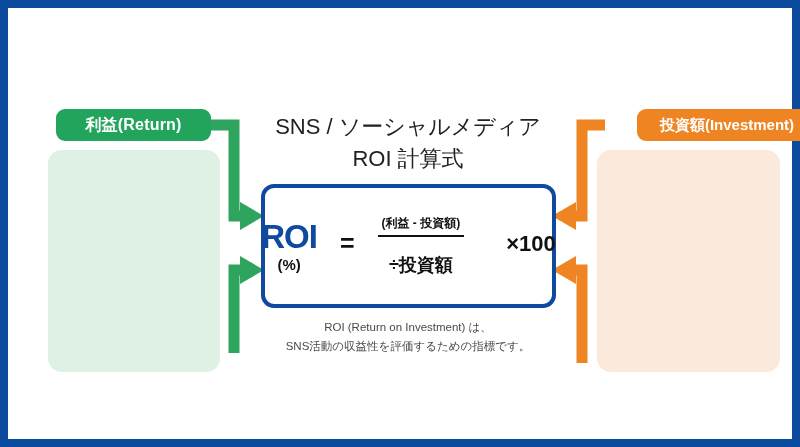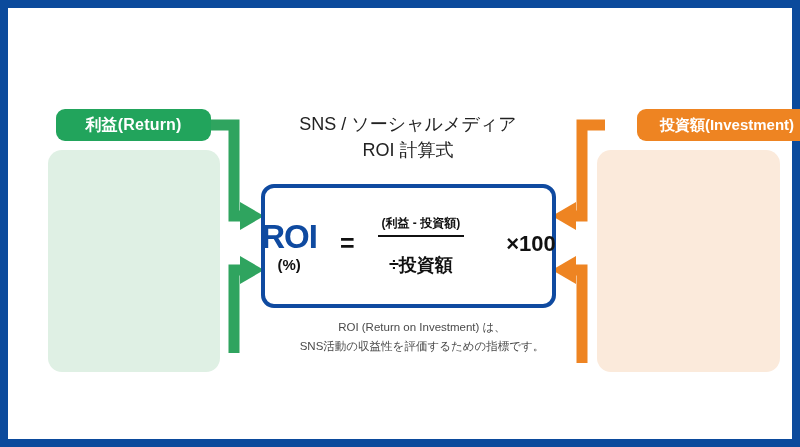--- a/index.html
+++ b/index.html
@@ -53,21 +53,21 @@
   #inv-panel{
     left:589px;top:142px;width:183px;height:222px;
     background:#fbeadb;border-radius:14px;z-index:2;
   }
   .inv-item{position:absolute;display:flex;align-items:center;gap:9px;}
   .inv-item .itxt{font-size:12.5px;color:#1d1d1d;font-weight:bold;white-space:nowrap;}
 
   
   #center-title{
     left:250px;top:103px;width:300px;text-align:center;
-    font-size:18px;color:#222222;line-height:1.45;font-weight:500;
+    font-size:22px;color:#222222;line-height:1.45;font-weight:500;
     white-space:pre-line;z-index:5;
   }
   #roi-box{
     left:253px;top:176px;width:295px;height:124px;
     border:4px solid #0f4aa0;border-radius:13px;background:#ffffff;
     z-index:5;box-sizing:border-box;
   }
   #roi-inner{
     position:absolute;inset:0;display:flex;align-items:center;justify-content:center;
     gap:22px;padding:0 12px;box-sizing:border-box;
@@ -77,21 +77,21 @@
   #roi-lbl .pct{font-size:15px;font-weight:bold;color:#111111;margin-top:4px;}
   #roi-eq{font-size:25px;font-weight:bold;color:#111111;margin:0 1px;align-self:center;
           position:relative;top:-3px;}
   #roi-frac{display:flex;flex-direction:column;align-items:center;}
   #roi-frac .num{font-size:12px;font-weight:bold;color:#111111;padding:0 4px 3px;white-space:nowrap;}
   #roi-frac .bar{height:2.5px;background:#111111;width:100%;}
   #roi-frac .den{font-size:18px;font-weight:bold;color:#111111;padding:3px 4px 0;white-space:nowrap;margin-top:13px;}
   #roi-mult{font-size:22px;font-weight:bold;color:#111111;margin-left:20px;align-self:center;
             position:relative;top:-2px;white-space:nowrap;}
   #roi-caption{
-    left:264px;top:310px;width:300px;text-align:center;
+    left:250px;top:310px;width:300px;text-align:center;
     font-size:11.5px;color:#4a4a4a;line-height:1.62;white-space:pre-line;z-index:5;
   }
 
   
   svg.conn{position:absolute;left:0;top:0;width:800px;height:447px;overflow:visible;}
   #conn-green{z-index:4;}
   #conn-orange{z-index:4;}
 </style>
 </head>
 <body>

